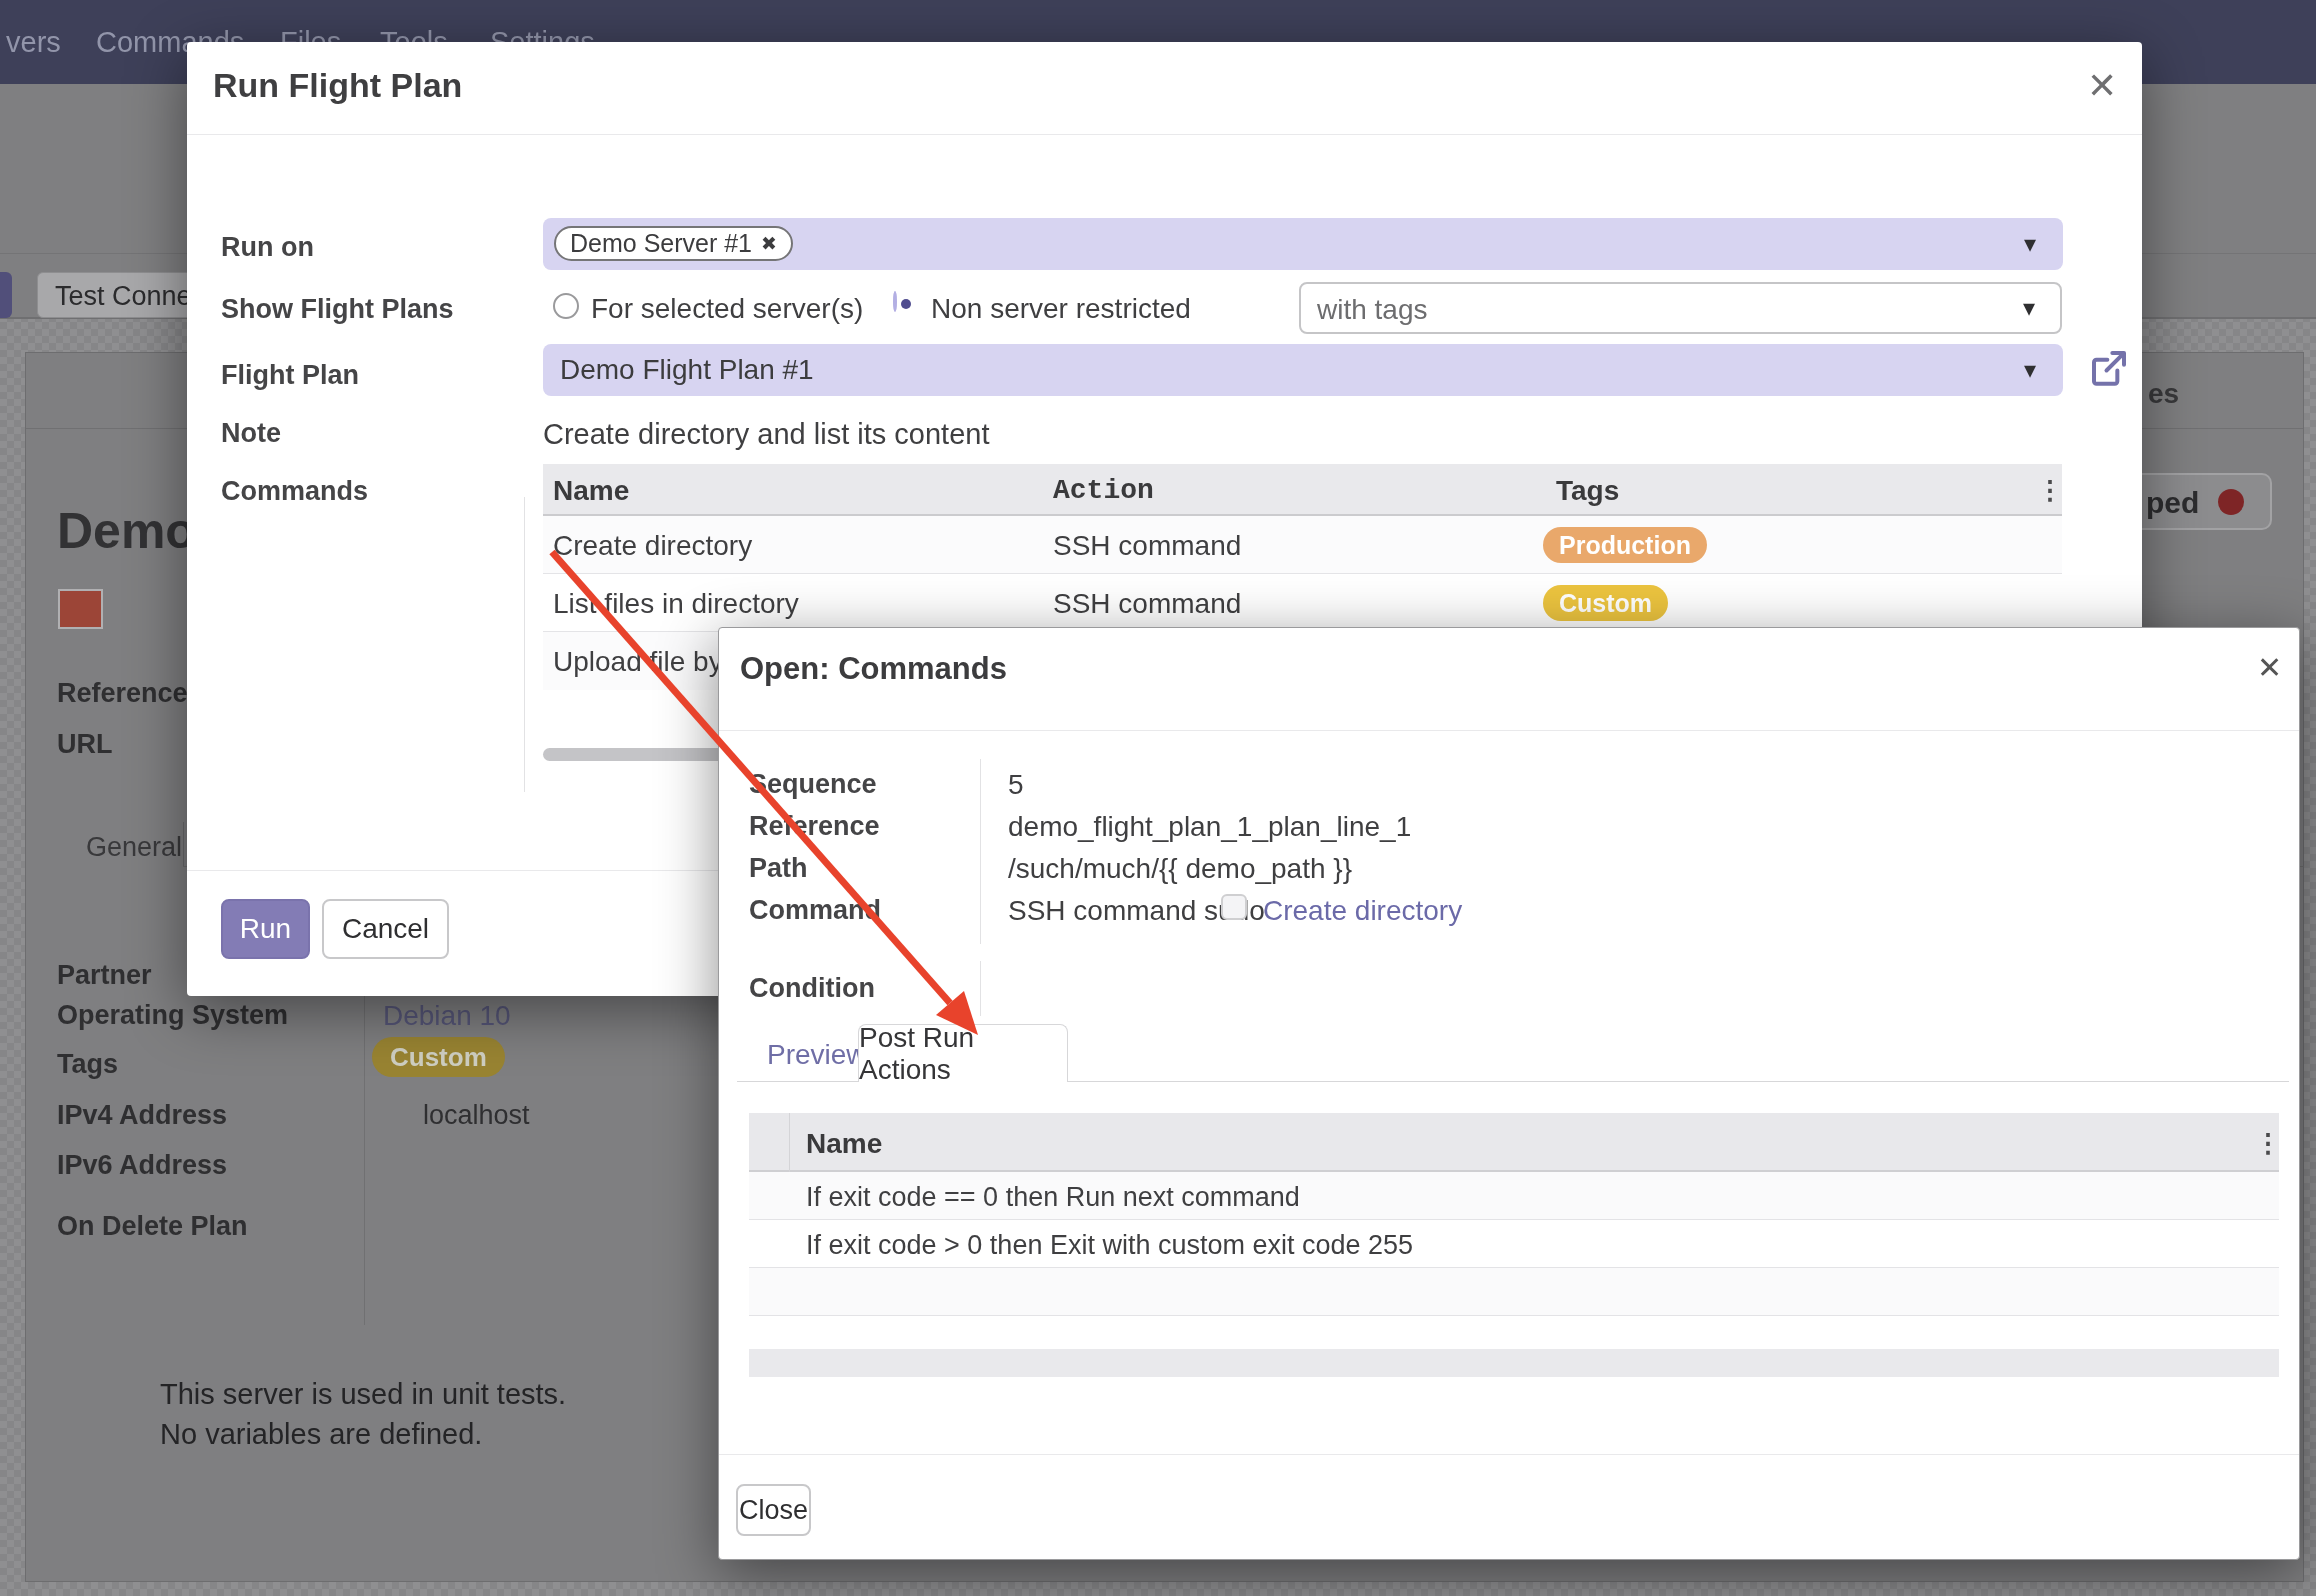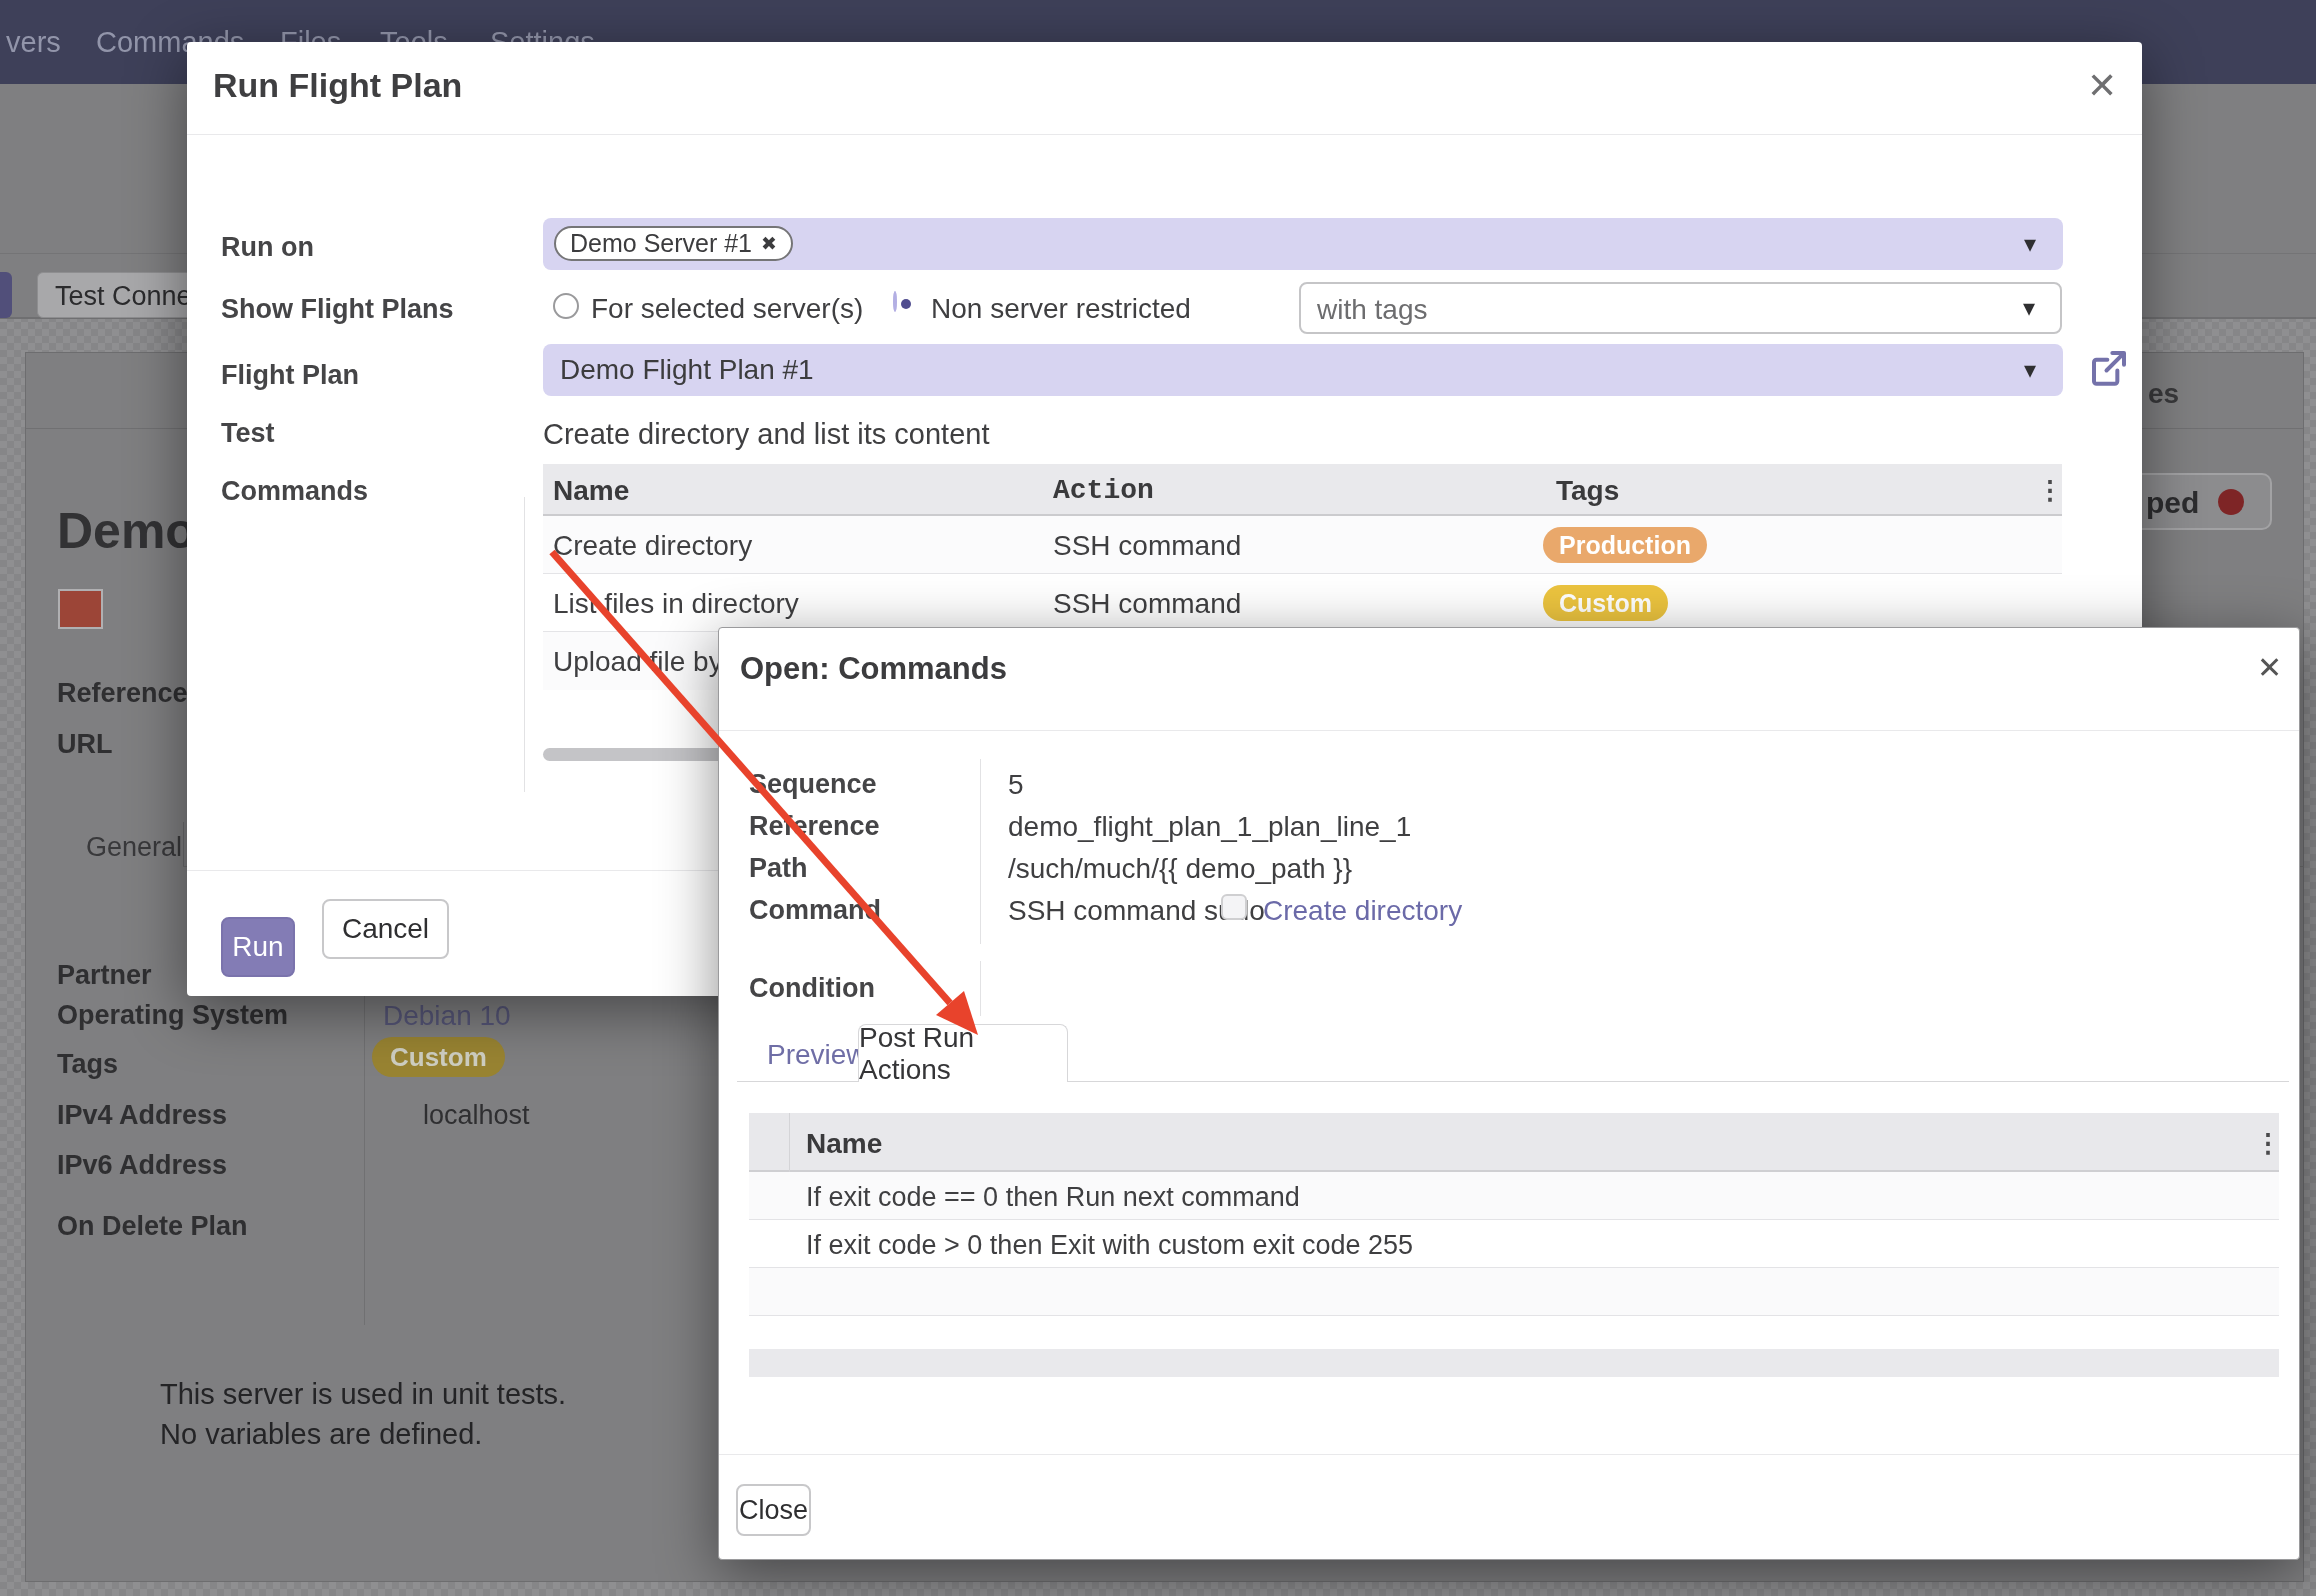--- a/index.html
+++ b/index.html
@@ -128,21 +128,21 @@
       <span class="abs" style="left:17px;top:10px;font-size:28px;color:#3c3c3e;">Demo Flight Plan #1</span>
       <span class="abs caret" style="left:1481px;top:12px;">▾</span>
     </div>
     <svg class="abs" style="left:1902px;top:306px;" width="40" height="40" viewBox="0 0 24 24" fill="none" stroke="#7472aa" stroke-width="2.4" stroke-linecap="round" stroke-linejoin="round">
       <path d="M17 13.5 V20 a1.5 1.5 0 0 1 -1.5 1.5 H4.5 A1.5 1.5 0 0 1 3 20 V8.5 A1.5 1.5 0 0 1 4.5 7 H11"></path>
       <path d="M14 3 H21 V10"></path>
       <path d="M10.5 13.5 L20.5 3.5"></path>
     </svg>
 
     
-    <div class="abs lbl" style="left:34px;top:376px;">Test</div>
+    <div class="abs lbl" style="left:34px;top:376px;">Note</div>
     <div class="abs" style="left:356px;top:376px;font-size:29px;color:#3f3f41;">Create directory and list its content</div>
 
     
     <div class="abs lbl" style="left:34px;top:434px;">Commands</div>
     <div class="abs vline" style="left:337px;top:455px;height:295px;"></div>
 
     <div class="abs" style="left:356px;top:422px;width:1519px;height:226px;overflow:hidden;">
       <div class="abs" style="left:0;top:0;width:1519px;height:52px;background:#e9e9ec;border-bottom:2px solid #cbcbce;">
         <span class="abs th" style="left:10px;top:11px;">Name</span>
         <span class="abs th" style="left:510px;top:11px;font-family:Liberation Mono, monospace;">Action</span>
@@ -160,21 +160,21 @@
         <span class="abs pill" style="left:1000px;top:11px;background:#ecc43f;">Custom</span>
       </div>
       <div class="abs" style="left:0;top:168px;width:1519px;height:58px;background:#fbfbfc;">
         <span class="abs cell" style="left:10px;top:14px;">Upload file by</span>
       </div>
     </div>
     <div class="abs" style="left:356px;top:706px;width:1519px;height:13px;border-radius:7px;background:#c4c4c7;"></div>
 
     
     <div class="abs hline" style="left:0;top:828px;width:1955px;"></div>
-    <div class="abs btn primary" style="left:34px;top:875px;width:74px;height:60px;">Run</div>
+    <div class="abs btn primary" style="left:34px;top:857px;width:89px;height:60px;">Run</div>
     <div class="abs btn secondary" style="left:135px;top:857px;width:127px;height:60px;">Cancel</div>
   </div>
 
   <div class="abs modal" style="left:718px;top:627px;width:1582px;height:933px;z-index:30;border:1px solid #9a9a9c;">
     <div class="abs" style="left:21px;top:23px;font-size:31px;font-weight:bold;color:#3c3c3e;">Open: Commands</div>
     <div class="abs closex" style="left:1538px;top:22px;font-size:30px;color:#555;">✕</div>
     <div class="abs hline" style="left:0;top:102px;width:1580px;"></div>
 
     <div class="abs vline" style="left:261px;top:131px;height:185px;"></div>
     <div class="abs lbl" style="left:30px;top:141px;">Sequence</div>

